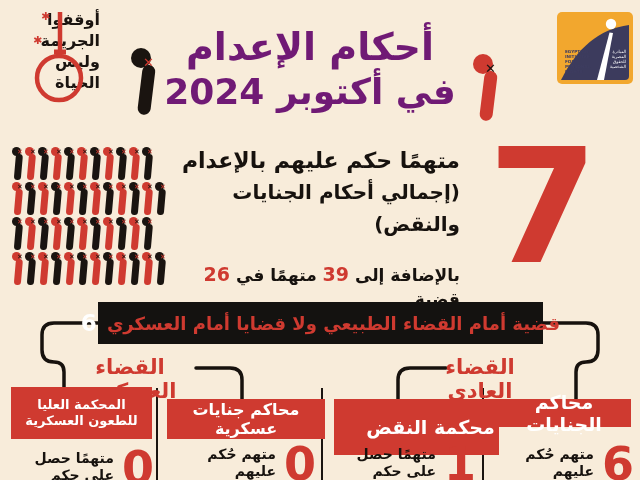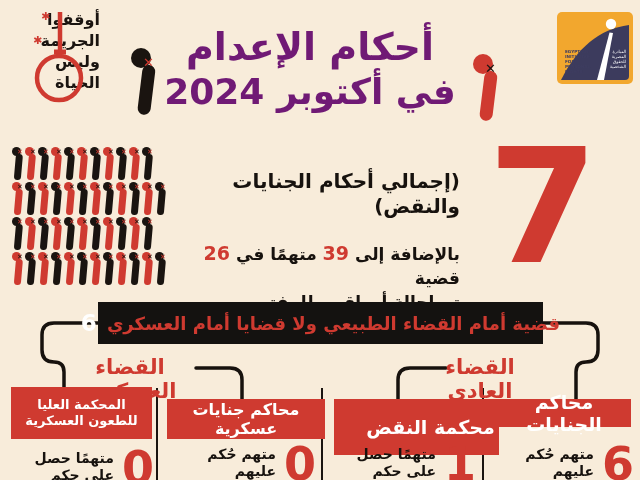--- a/index.html
+++ b/index.html
@@ -38,21 +38,21 @@
   .bigfig .x{left:11px;top:8px;font-size:13px;line-height:13px;}
   .bf-dark{left:132px;top:48px;}
   .bf-red{left:474px;top:54px;}
   
   .pictogram{position:absolute;left:12px;top:146px;width:175px;}
   .pg-row{display:flex;height:35px;align-items:flex-start;}
   
   .summary{position:absolute;left:178px;top:146px;width:282px;direction:rtl;
     text-align:right;font-weight:800;color:#17120e;}
   .summary .s1{font-size:22px;line-height:30px;}
-  .summary .s2{font-size:20px;line-height:25px;margin-top:23px;}
+  .summary .s2{font-size:20px;line-height:32px;}
   .summary .s3{font-size:17px;line-height:24px;margin-top:22px;}
   .summary .s4{font-size:17px;line-height:24px;}
   .rednum{color:#cf3a30;font-size:19px;}
   .big-number{position:absolute;left:488px;top:128px;width:110px;text-align:center;
     font-size:158px;line-height:158px;font-weight:800;color:#cf3a30;}
   
   .connectors{position:absolute;left:0;top:0;z-index:1;}
   
   .banner{position:absolute;left:98px;top:302px;width:445px;height:42px;z-index:2;
     background:#141210;display:flex;align-items:center;justify-content:center;gap:10px;}
@@ -374,20 +374,21 @@
         </span>
         <span class="fig dark">
           <i class="h"></i>
           <i class="b"></i>
           <i class="x">✕</i>
         </span>
       </div>
     </div>
 
   <div class="summary">
+    <div class="s1">متهمًا حكم عليهم بالإعدام</div>
     <div class="s2">(إجمالي أحكام الجنايات والنقض)</div>
     <div class="s3">
       <span>بالإضافة إلى</span>
       <span class="rednum">39</span>
       <span>متهمًا في</span>
       <span class="rednum">26</span>
       <span>قضية</span>
     </div>
     <div class="s4">تم إحالة أوراقهم للمفتي</div>
   </div>

